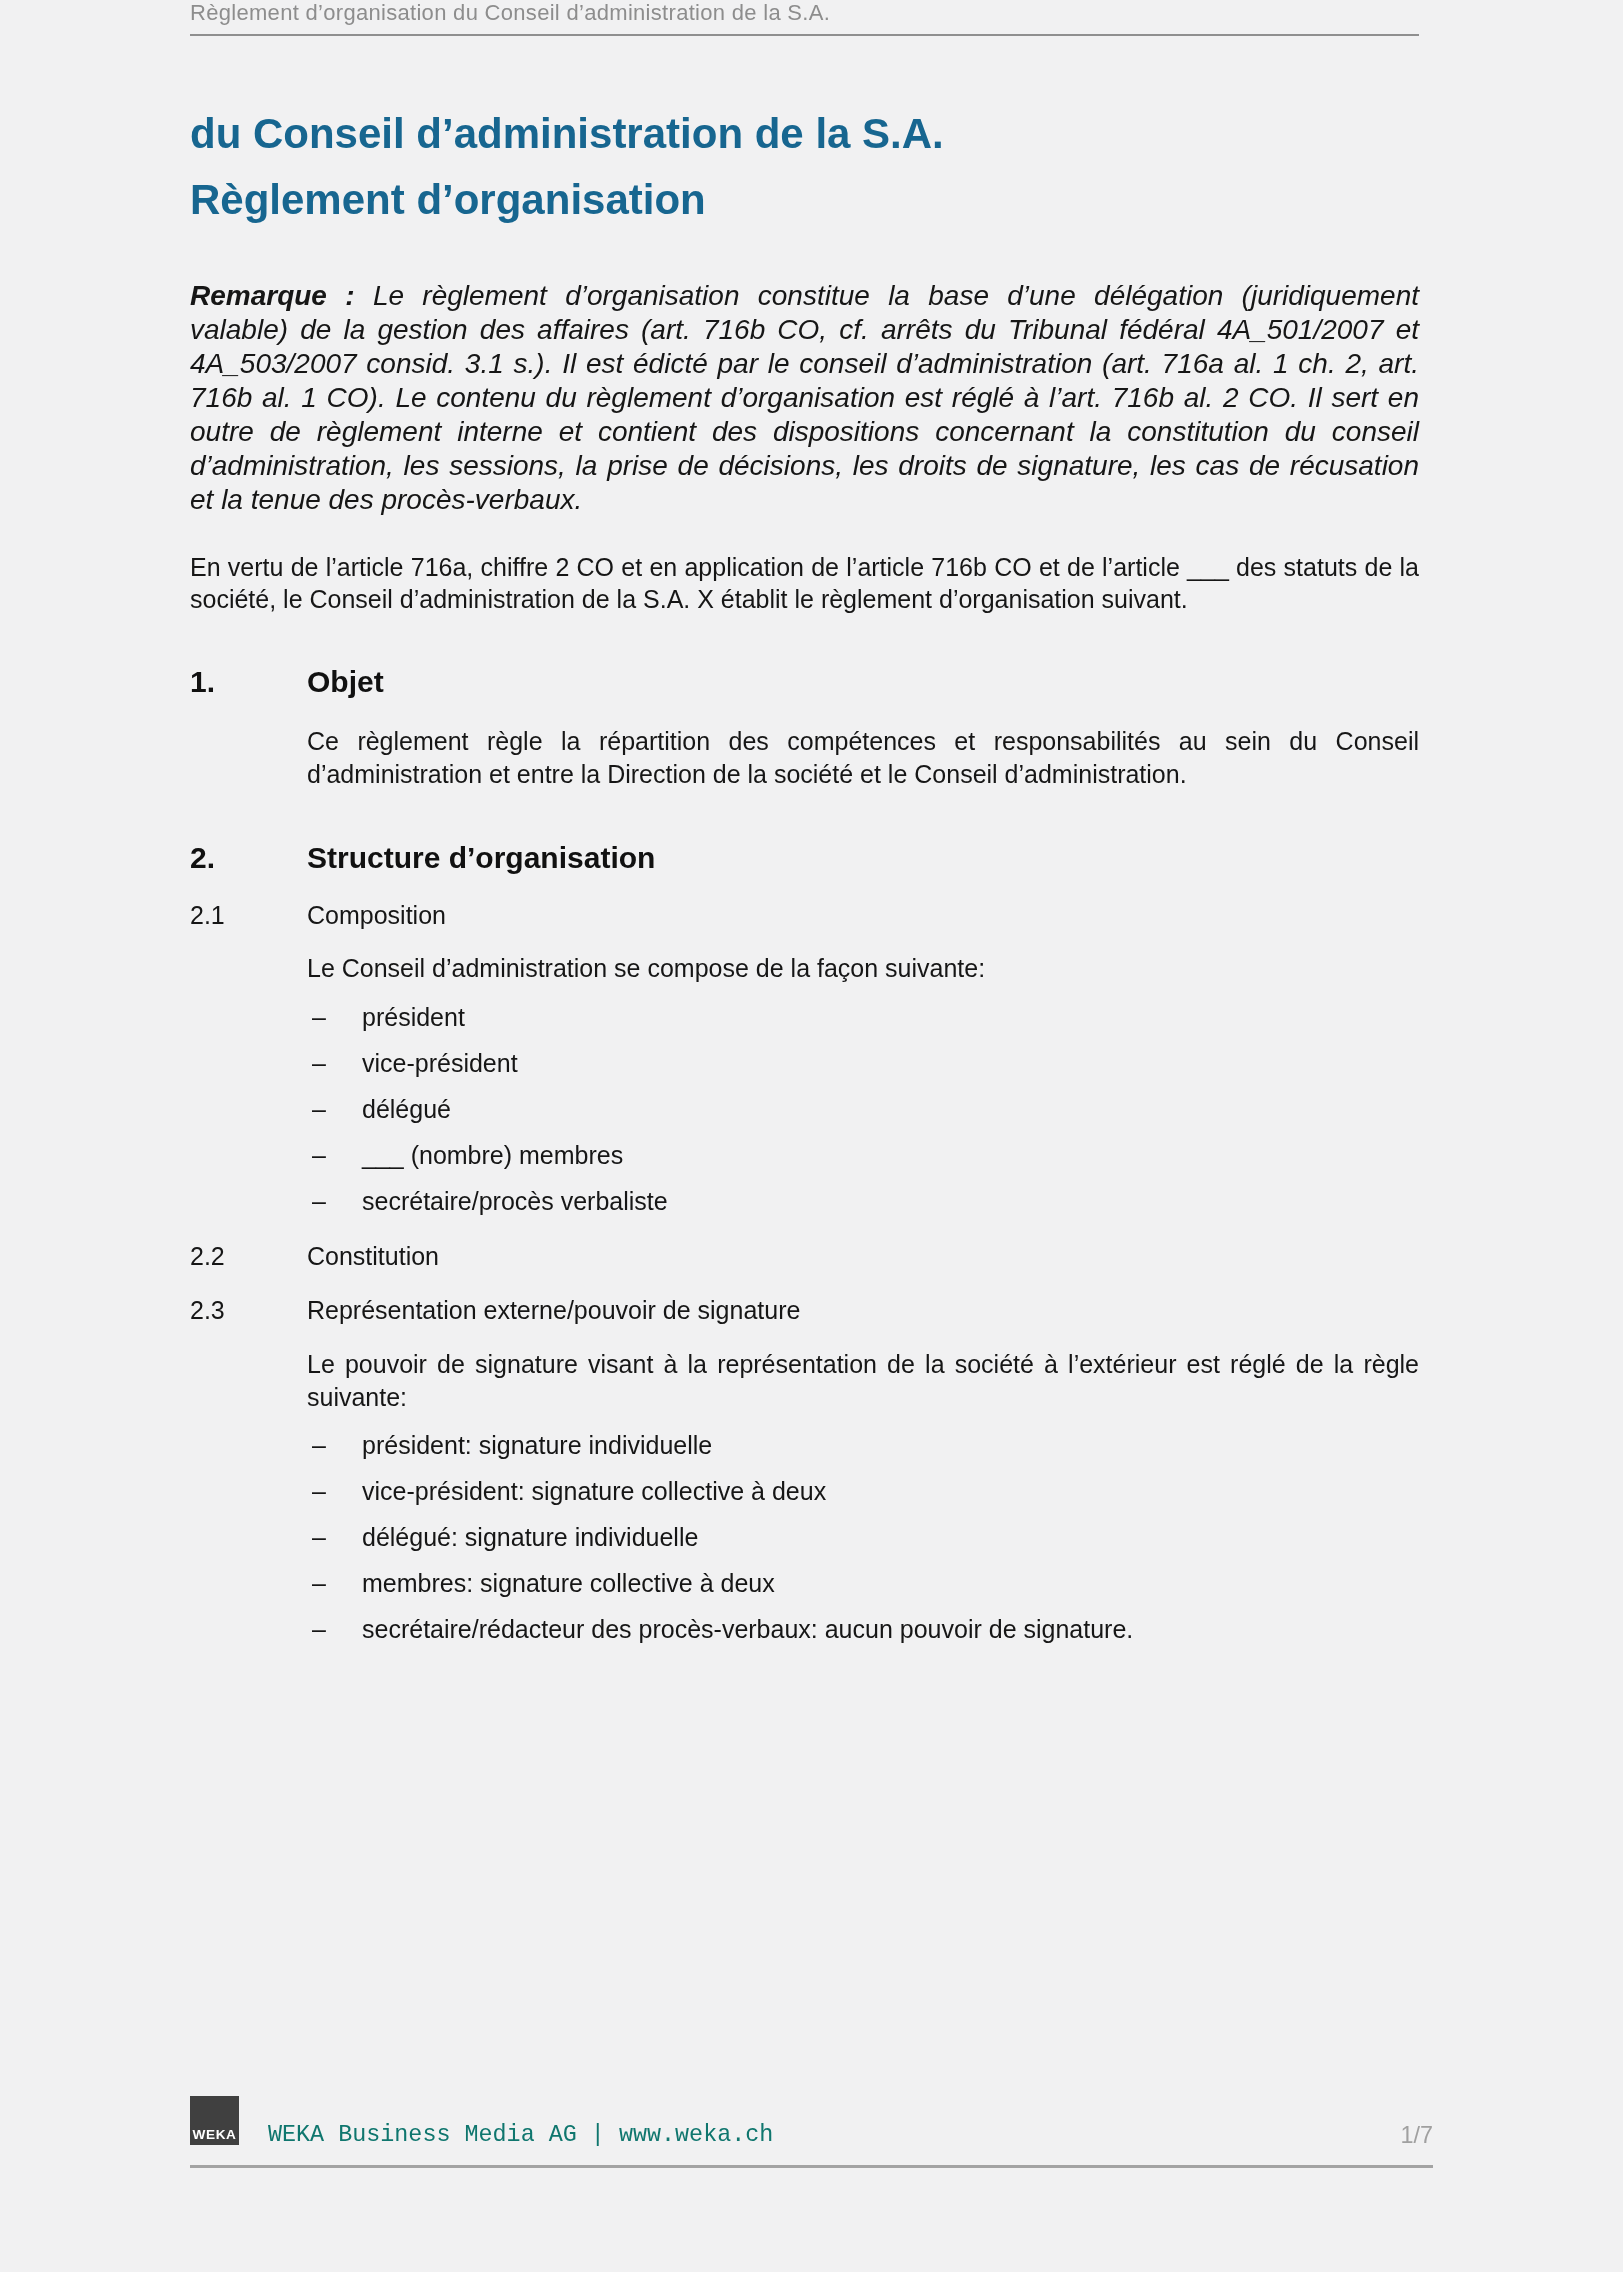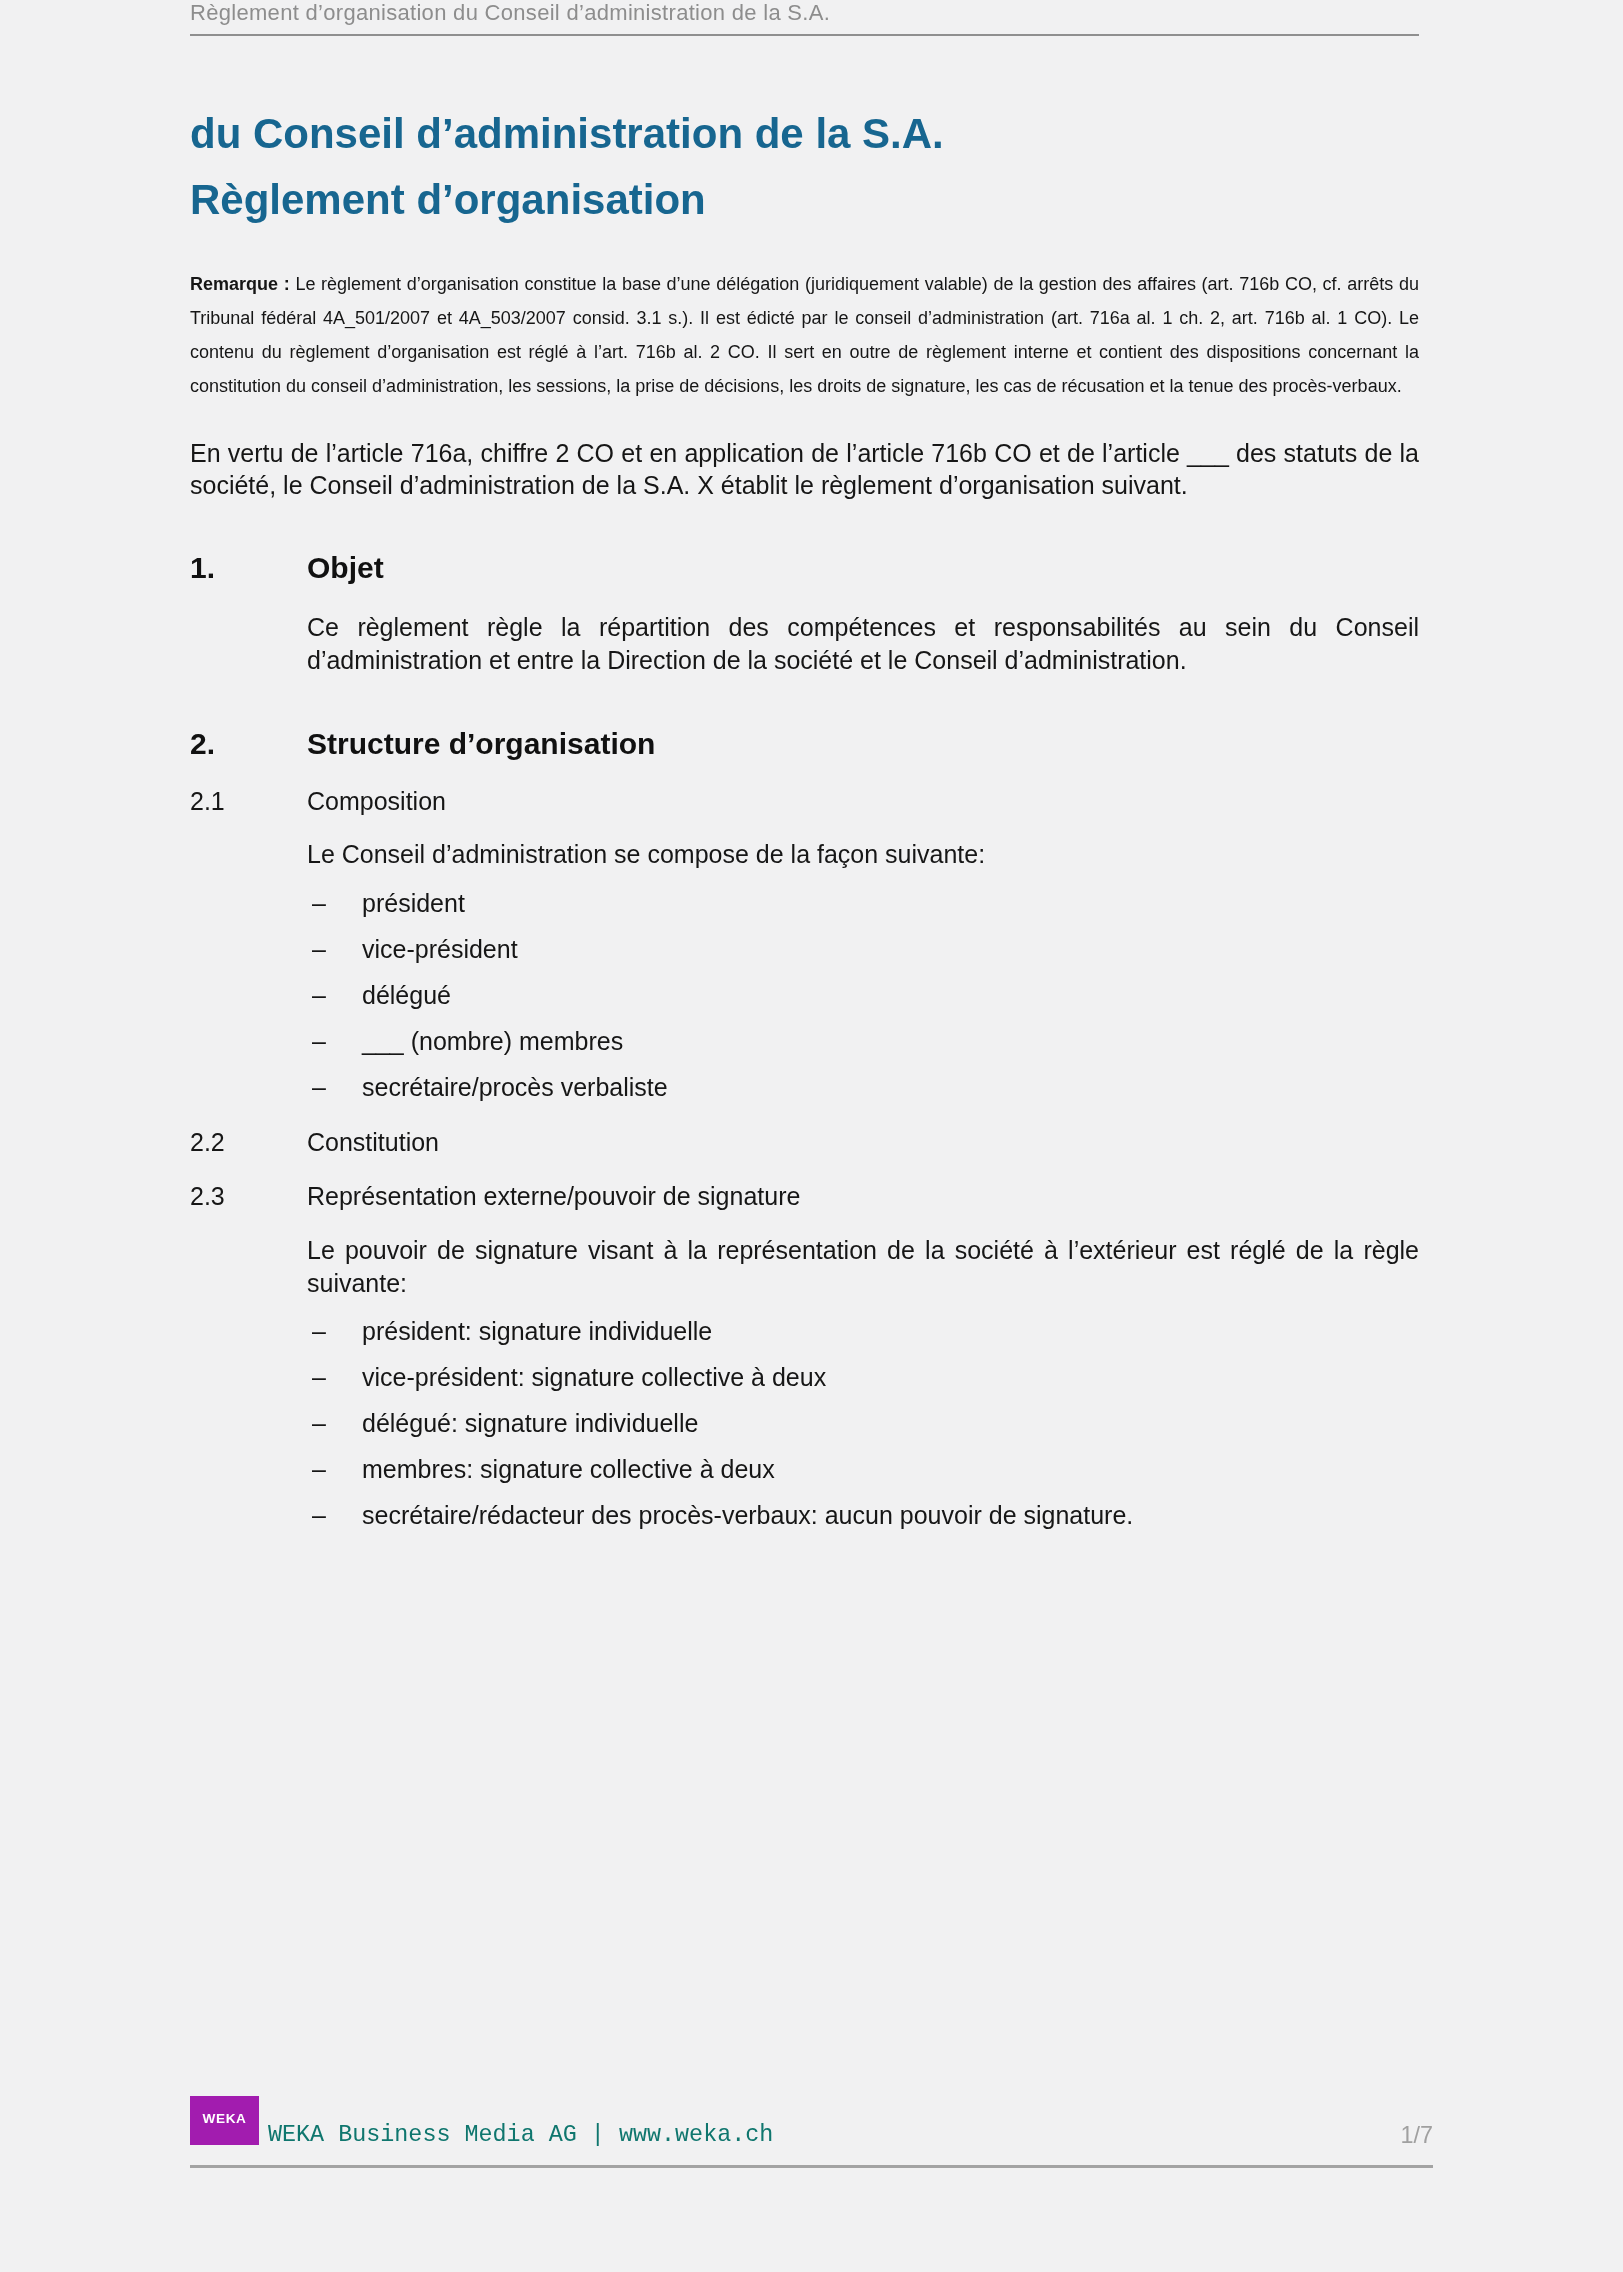--- a/index.html
+++ b/index.html
@@ -20,23 +20,23 @@
   .header-rule { margin-top: 8.4px; height: 1.9px; background: #8f8f8f; }
 
   .doc-title {
     margin-top: 65px;
     font-size: 42px; line-height: 66px;
     font-weight: bold; color: #176690;
   }
 
   p { margin: 0; }
   .remark {
-    margin-top: 34px;
-    font-size: 18px; line-height: 34px;
-    text-align: justify;
+    margin-top: 46px;
+    font-size: 28px; line-height: 34px;
+    font-style: italic; text-align: justify;
   }
   .remark-label { font-weight: bold; }
   .preamble {
     margin-top: 34px;
     font-size: 25px; line-height: 32px;
     text-align: justify;
   }
 
   .sec-head {
     margin-top: 49px; display: flex;
@@ -65,23 +65,23 @@
     margin: 15.6px 0 0 122px; padding: 0;
     list-style: none;
     font-size: 25px; line-height: 33px;
   }
   ul.dash-list li { display: flex; margin-bottom: 13px; }
   ul.dash-list li:last-child { margin-bottom: 0; }
   .dash { flex: 0 0 50px; }
 
   .footer-logo {
     position: absolute; left: 190px; top: 2096px;
-    width: 69px; height: 49px;
-    background: #a21caf;
-    display: flex; align-items: center; justify-content: center;
+    width: 49px; height: 49px;
+    background: #404040;
+    display: flex; align-items: flex-end; justify-content: center;
   }
   .footer-logo span {
     color: #ffffff; font-weight: bold;
     font-size: 13.6px; line-height: 13.6px;
     letter-spacing: 0.6px; margin-bottom: 3.9px;
   }
   .footer-company {
     position: absolute; left: 268px; top: 2122px;
     font-size: 23.4px; line-height: 27px; color: #0f766e; font-family: Liberation Mono, monospace;
   }

